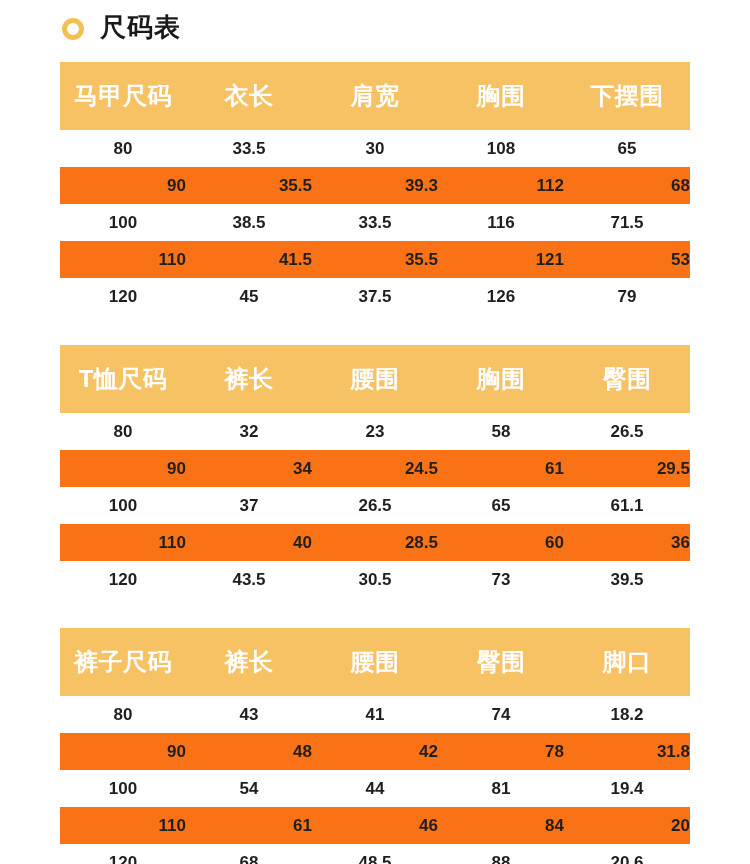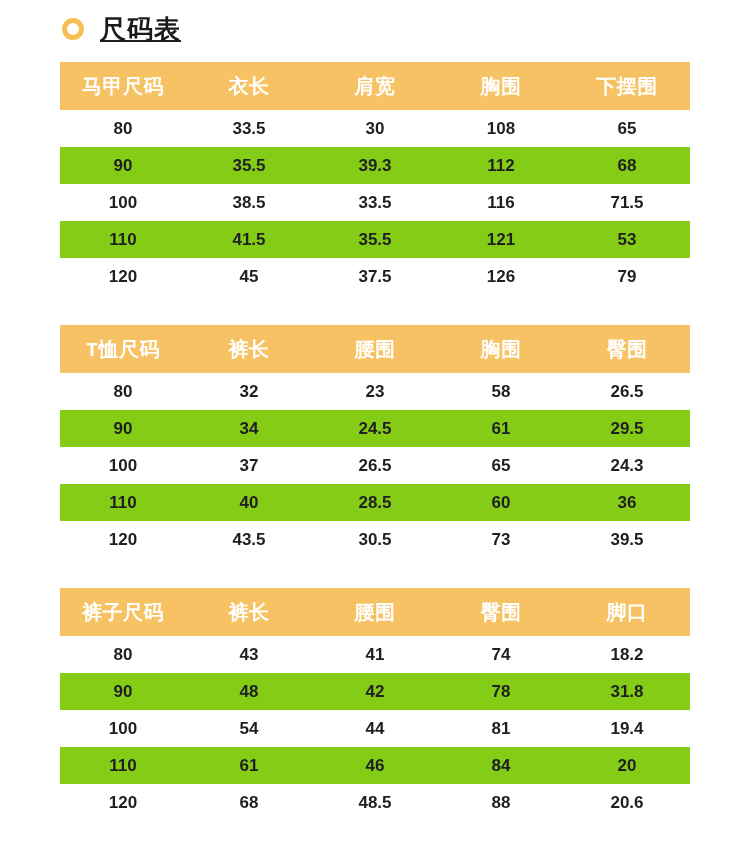--- a/index.html
+++ b/index.html
@@ -18,25 +18,24 @@
   .page {
     position: relative;
     width: 750px;
     height: 864px;
     box-sizing: border-box;
   }
 
   
   .title-row {
     display: flex;
-    align-items: center;
+    align-items: flex-end;
     padding: 18px 0 0 62px;
     height: 40px;
     box-sizing: border-box;
-    text-decoration: underline;
   }
   .ring-icon {
     width: 22px;
     height: 22px;
     border-radius: 50%;
     border: 5px solid #f6bf54;
     box-sizing: border-box;
     flex: 0 0 auto;
   }
   .title-text {
@@ -57,41 +56,41 @@
     margin: 0 auto 30px auto;
     border-collapse: collapse;
     table-layout: fixed;
   }
   .size-table:last-of-type {
     margin-bottom: 0;
   }
   .size-table thead th {
     background: #f7c263;
     color: #ffffff;
-    font-size: 20px;
+    font-size: 24px;
     font-weight: bold;
     height: 42px;
     text-align: center;
     letter-spacing: 0.5px;
-    padding: 3px;
+    padding: 13px;
     vertical-align: middle;
-    font-family: Liberation Mono, monospace;
   }
   .size-table tbody td {
     height: 37px;
     text-align: center;
     font-size: 17px;
     font-weight: bold;
     color: #1f1f22;
     padding: 0;
     vertical-align: middle;
     background: #ffffff;
   }
   .size-table tbody tr.alt td {
-    background: #84cc16;
+    background: #f97316;
+    text-align: right;
   }
 
   
   .footer-note {
     text-align: center;
     font-size: 13px;
     color: #bdbdbd;
     margin-top: 26px;
     letter-spacing: 0.3px;
   }
@@ -178,21 +177,21 @@
             <td>34</td>
             <td>24.5</td>
             <td>61</td>
             <td>29.5</td>
           </tr>
           <tr>
             <td>100</td>
             <td>37</td>
             <td>26.5</td>
             <td>65</td>
-            <td>24.3</td>
+            <td>61.1</td>
           </tr>
           <tr class="alt">
             <td>110</td>
             <td>40</td>
             <td>28.5</td>
             <td>60</td>
             <td>36</td>
           </tr>
           <tr>
             <td>120</td>

